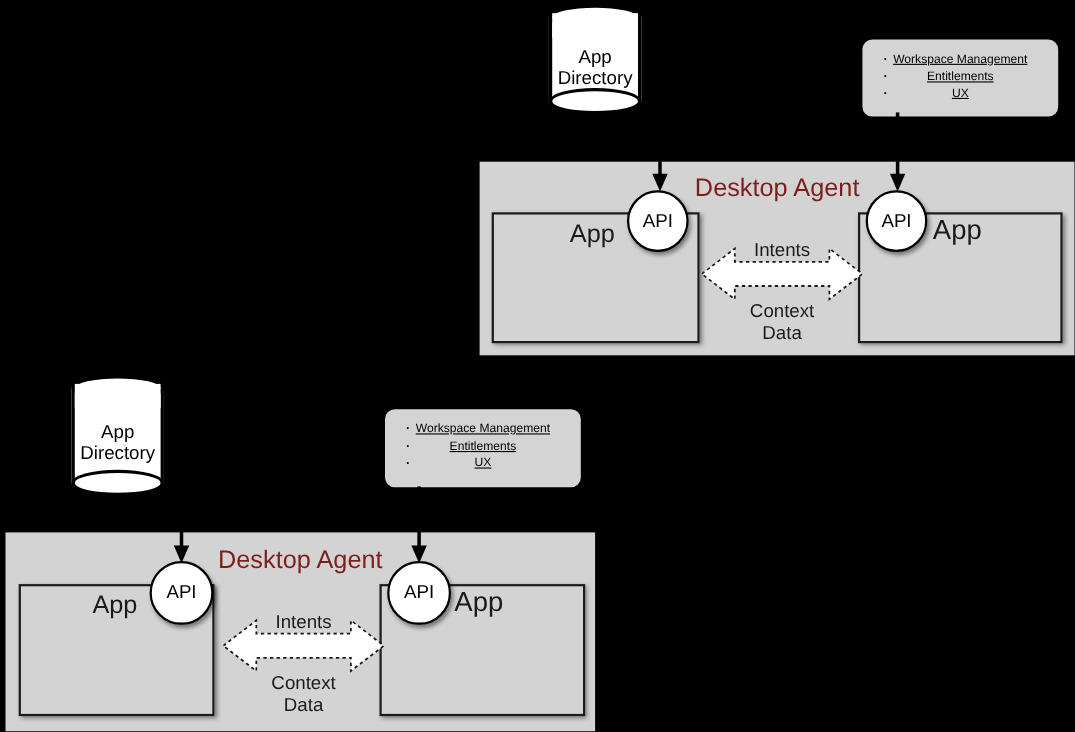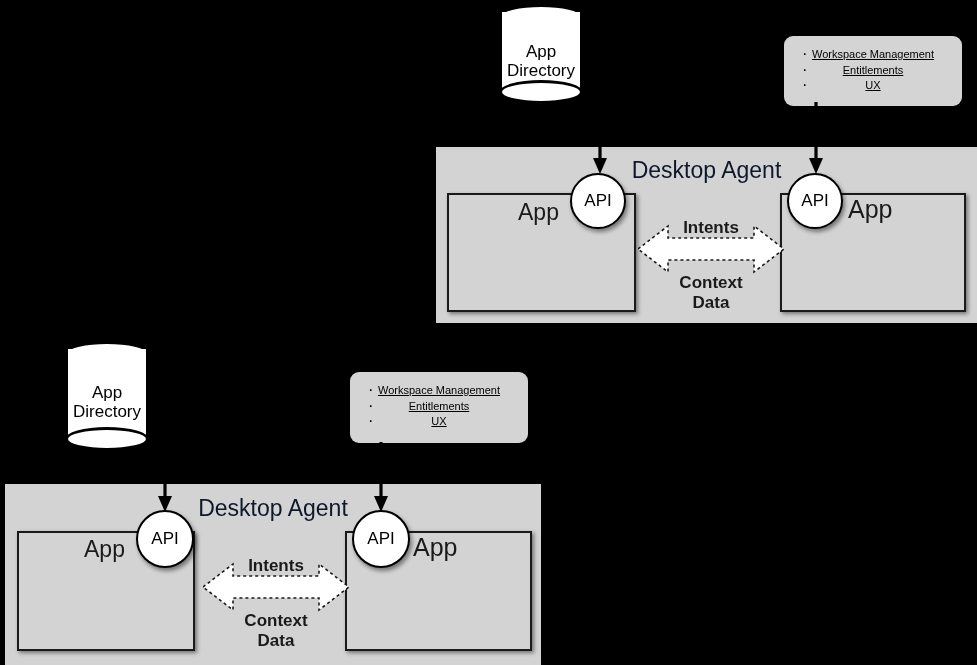--- a/index.html
+++ b/index.html
@@ -24,39 +24,39 @@
   
   .note{position:absolute;background:#d4d4d4;border-radius:9px;box-sizing:border-box;
         box-shadow:2px 2px 3px rgba(0,0,0,.45);}
   .note ul{list-style:none;margin:0;padding:0;}
   .note li{position:relative;text-align:center;line-height:1.42;text-decoration:underline;}
   .note li:before{content:"\00B7";position:absolute;left:8px;top:-0.18em;
                   font-size:1.5em;line-height:1.18;}
 
   
   .agent{position:absolute;background:#d3d3d3;box-shadow:2px 2px 4px rgba(0,0,0,.5);}
-  .agent-title{position:absolute;text-align:center;white-space:nowrap;color:#0f172a;}
+  .agent-title{position:absolute;text-align:center;white-space:nowrap;color:#7f1d1d;}
 
   
   .appbox{position:absolute;background:#d3d3d3;border:2px solid #1a1a1a;
           box-sizing:border-box;box-shadow:2px 2px 4px rgba(0,0,0,.45);}
   .app-label{position:absolute;white-space:nowrap;color:#1a1a1a;}
 
   
   .api{position:absolute;background:#fff;border:2px solid #000;border-radius:50%;
        box-sizing:border-box;display:flex;align-items:center;justify-content:center;
        box-shadow:2px 3px 4px rgba(0,0,0,.45);z-index:6;}
   .api span{color:#000;}
 
   
   .varrow{position:absolute;z-index:5;}
 
   
   .bidir{position:absolute;z-index:4;}
-  .flow-label{position:absolute;white-space:nowrap;text-align:center;color:#1a1a1a;z-index:5;font-weight:bold;}
+  .flow-label{position:absolute;white-space:nowrap;text-align:center;color:#1a1a1a;z-index:5;}
 </style>
 </head>
 <body>
 
 <div class="diagram" style="left:0;top:0;width:977px;height:340px;">
 
   <div class="cyl" style="left:499px;top:4px;width:84px;height:100px;">
     <div class="bot"></div>
     <div class="body"></div>
     <div class="mask"></div>

